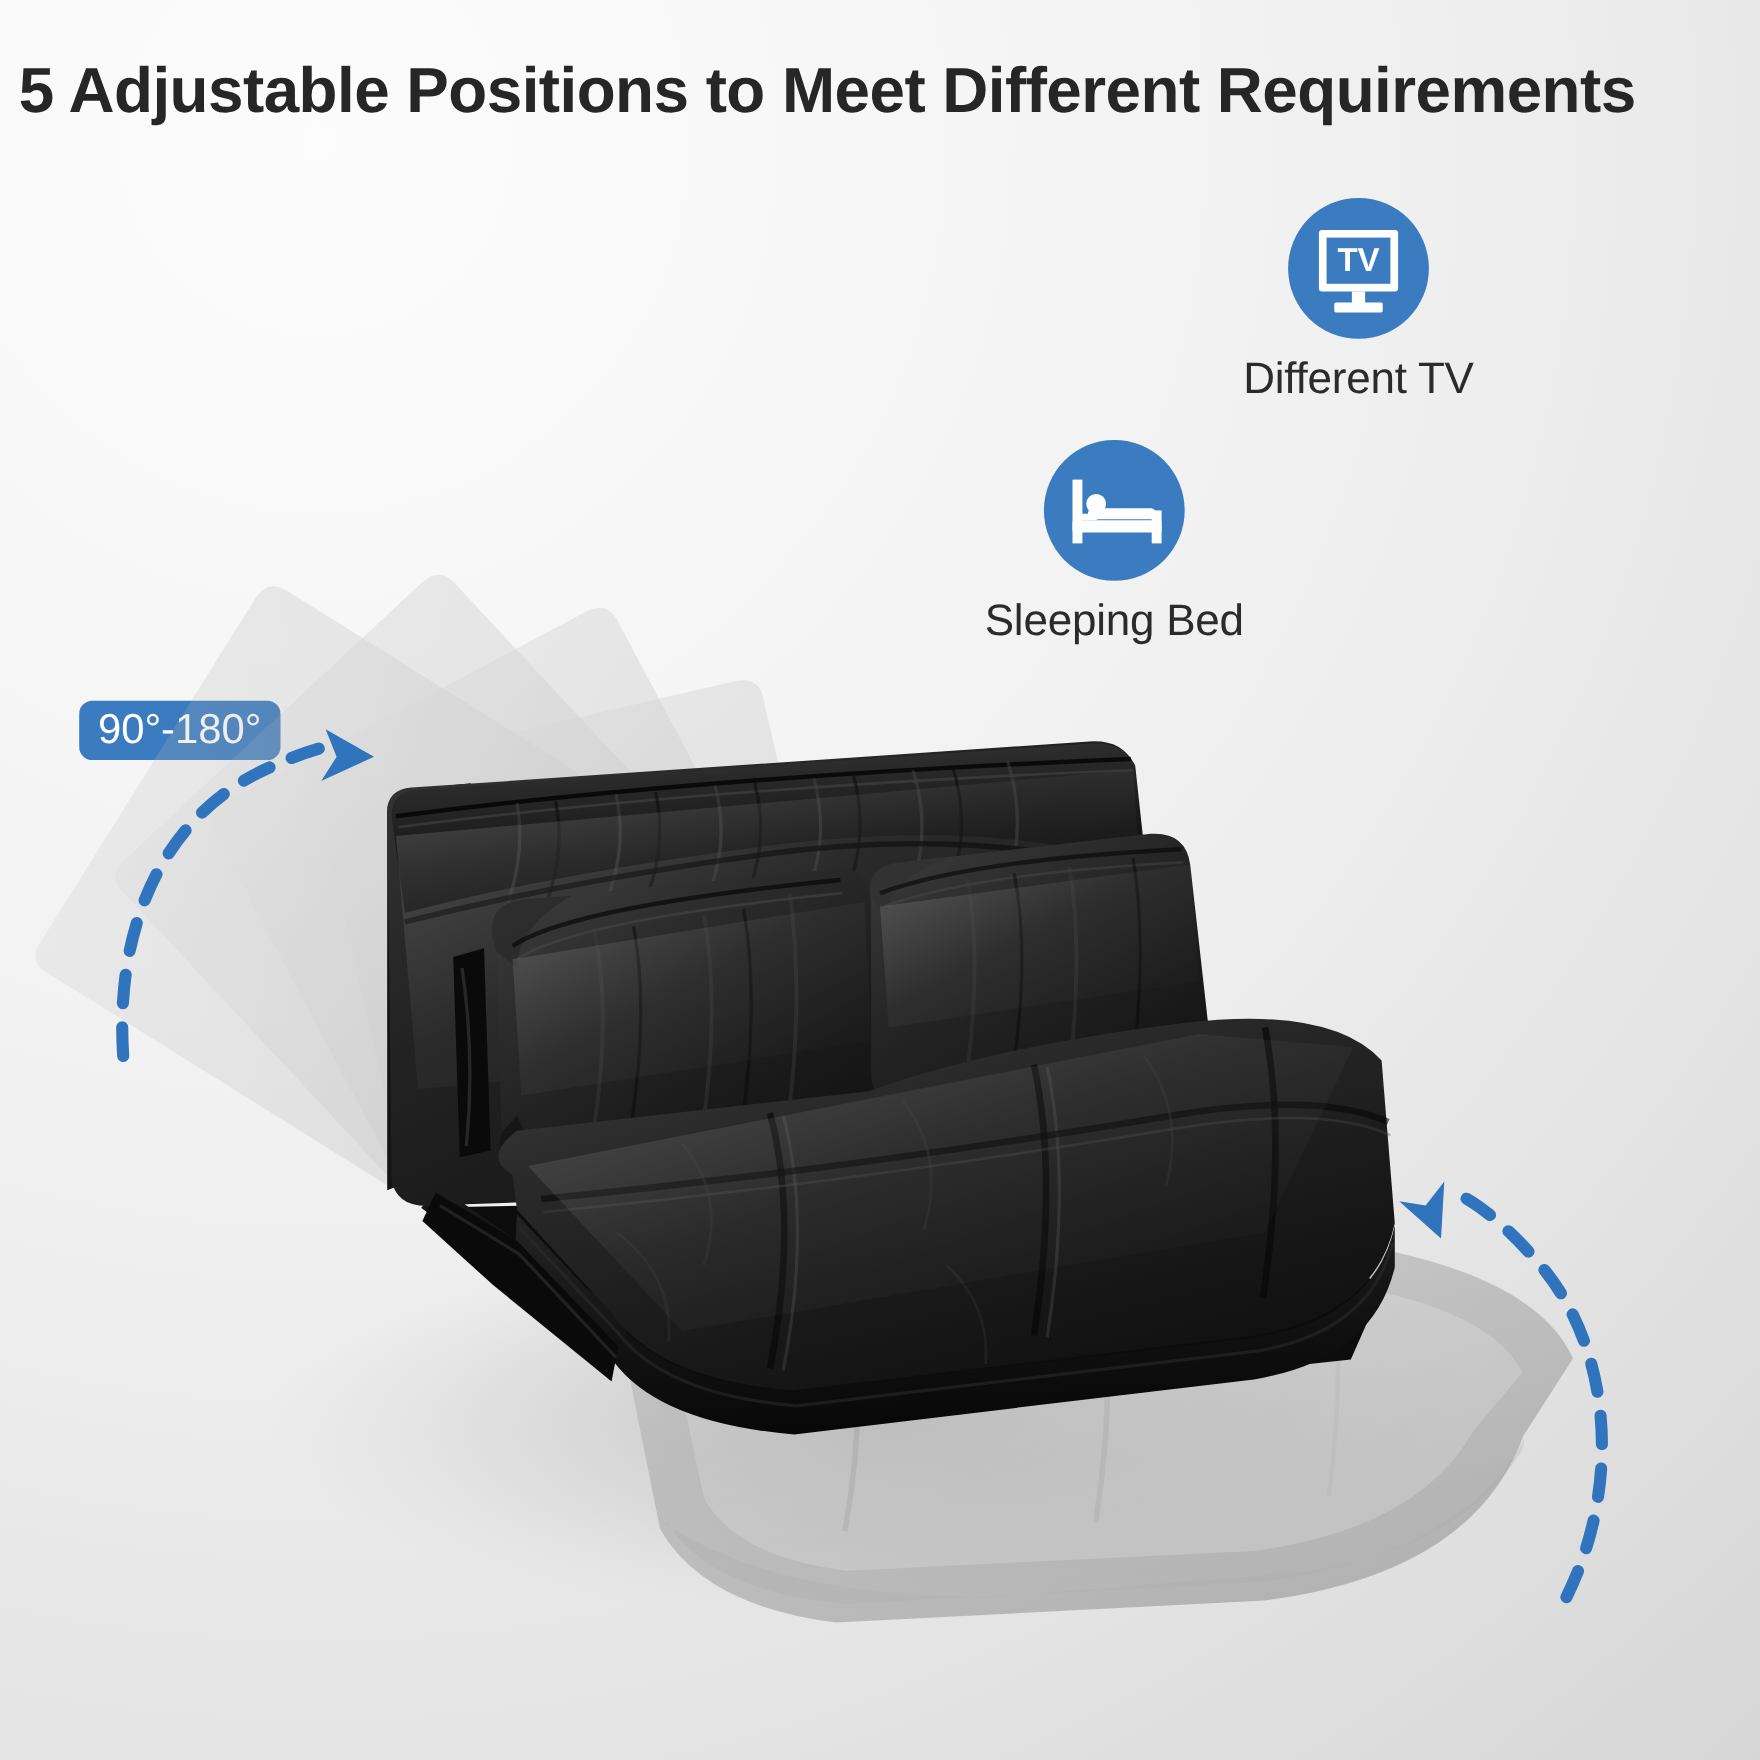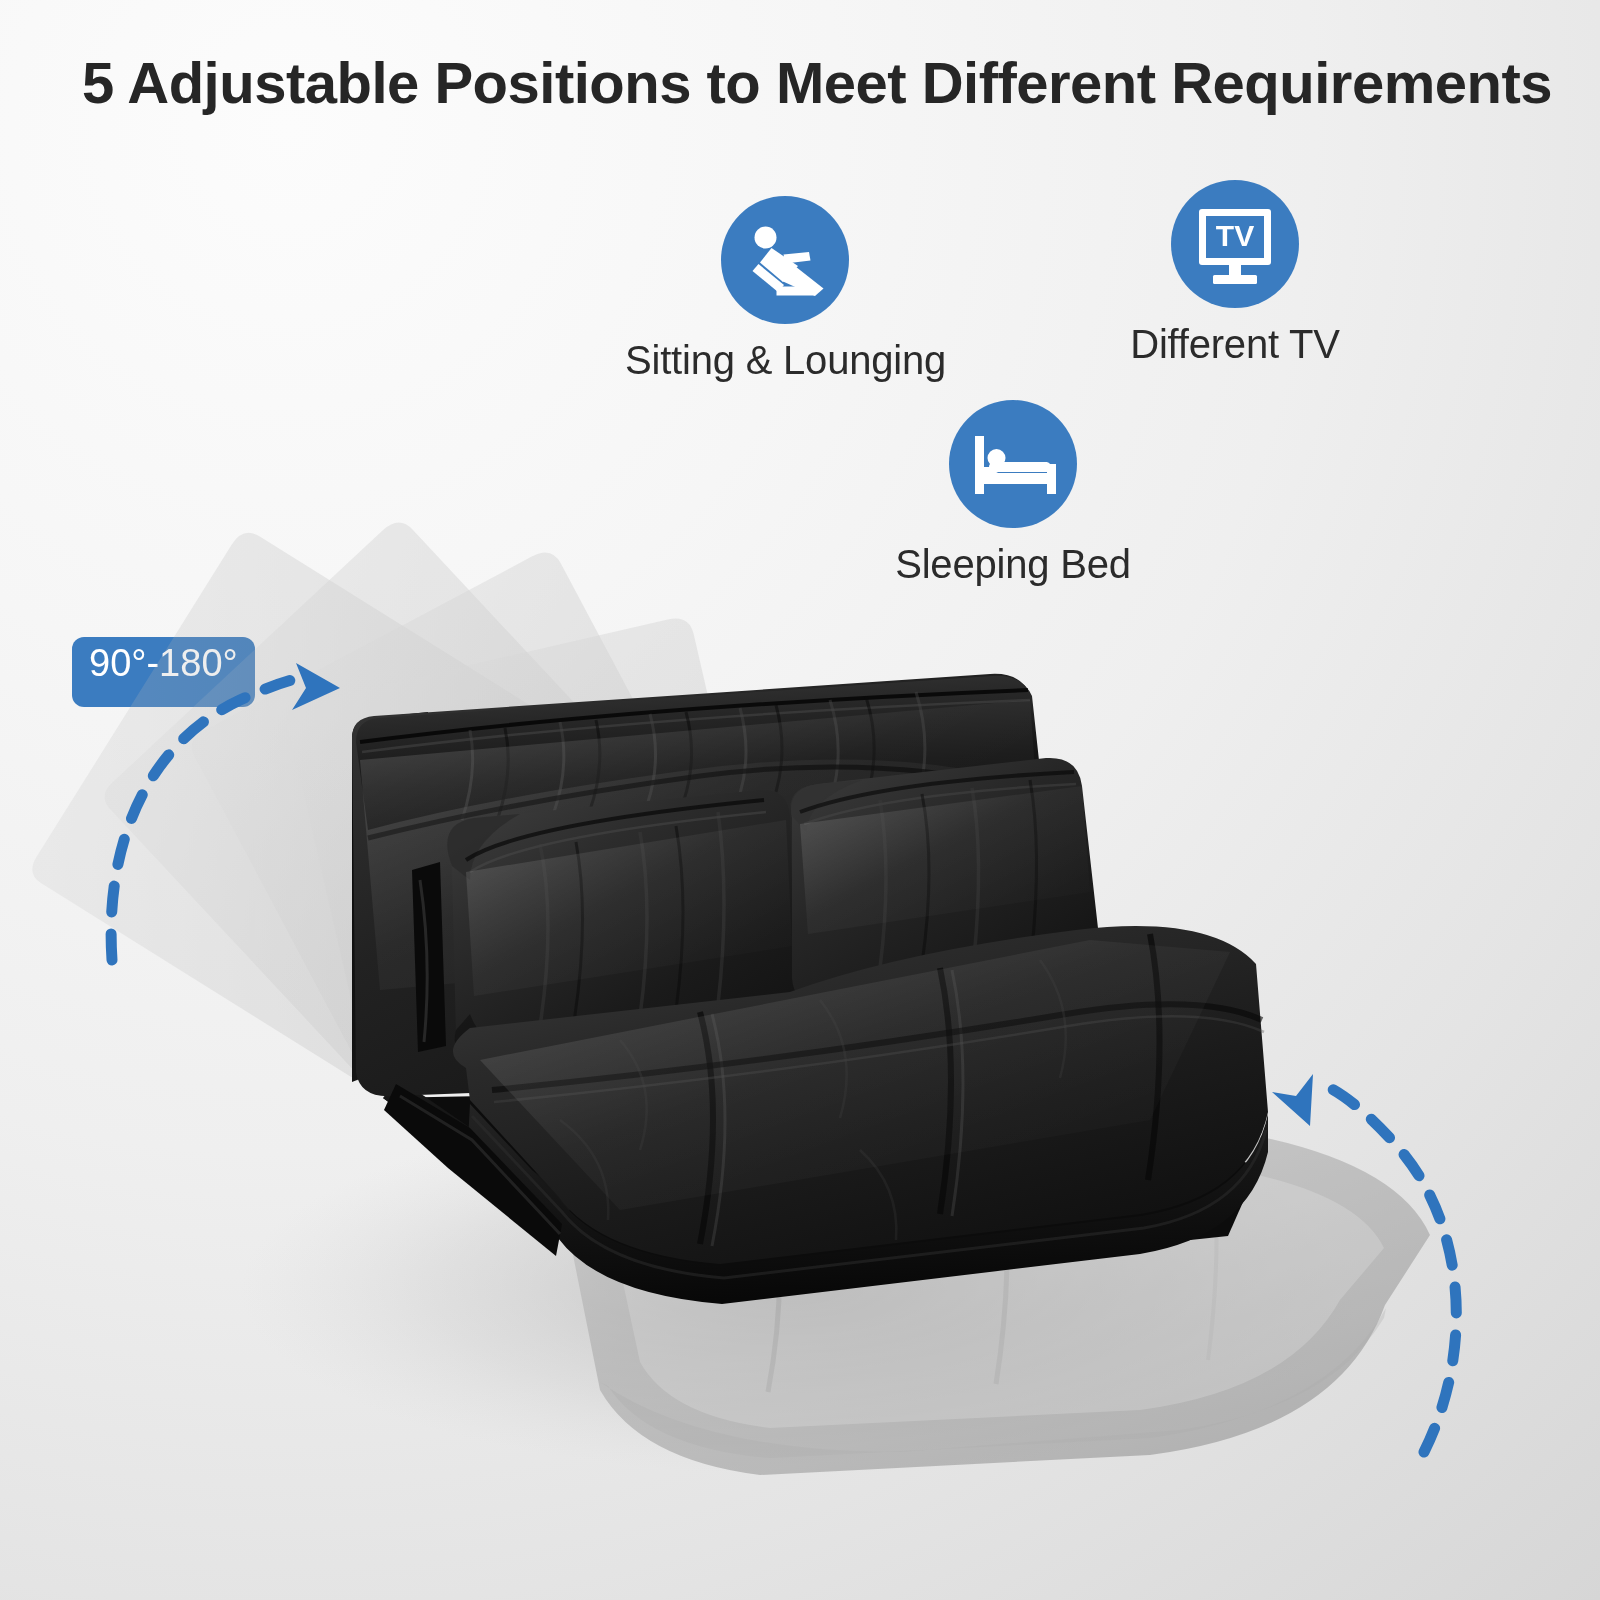--- a/index.html
+++ b/index.html
@@ -22,29 +22,28 @@
       radial-gradient(circle at 18% 8%, #fcfcfc 0%, #f6f6f6 28%, #efefef 52%, #e4e4e4 75%, #d6d6d6 100%);
     overflow: hidden;
   }
 
   
   #title {
     position: absolute;
     top: 52px;
     left: 0;
     width: 1504px;
-    text-align: right;
+    text-align: center;
     font-size: 58px;
     line-height: 1.08;
     font-weight: bold;
     color: #262626;
     letter-spacing: -0.5px;
     white-space: nowrap;
     font-stretch: condensed;
-    padding-left: 48px;
   }
 
   
   .feature {
     position: absolute;
     width: 320px;
     text-align: center;
   }
   .icon-circle {
     width: 128px;
@@ -81,21 +80,21 @@
   #feat-4 { left: 853px;  top: 400px; }
 
   
   #angle-badge {
     position: absolute;
     left: 72px;
     top: 637px;
     background: #3b7cc0;
     color: #ffffff;
     border-radius: 12px;
-    padding: 7px 17px 25px 17px;
+    padding: 7px 17px 9px 17px;
     font-size: 38px;
     line-height: 1;
     letter-spacing: 0px;
     white-space: nowrap;
     font-stretch: condensed;
   }
 
   
   #arrows {
     position: absolute;
@@ -114,38 +113,20 @@
   }
 </style>
 </head>
 <body>
 
 <div id="stage">
 
   <div id="title">5 Adjustable Positions to Meet Different Requirements</div>
 
 
-  <div class="feature" id="feat-1">
-    <div class="icon-circle">
-      <svg viewBox="0 0 128 128" xmlns="http://www.w3.org/2000/svg">
-        <circle fill="#ffffff" cx="44.5" cy="41.5" r="11"></circle>
-
-        <path fill="#ffffff" d="M50.5 52 L39 66.5 L62 86 L77 70 Z"></path>
-
-        <path fill="#ffffff" d="M62.5 58.5 L88 56 L89.5 64.5 L64.5 67.5 Z"></path>
-
-        <path fill="#ffffff" d="M37.5 68 L31.5 75 L57 96 L63 89 Z"></path>
-
-        <path fill="#ffffff" d="M61 85 L74.5 70.5 L102.5 92.5 L94 100 Z"></path>
-
-        <path fill="#ffffff" d="M55.5 90.5 L94 90.5 L94 99.5 L55.5 99.5 Z"></path>
-      </svg>
-    </div>
-    <div class="feature-label">Sitting &amp; Lounging</div>
-  </div>
 
   <div class="feature" id="feat-2">
     <div class="icon-circle">
       <svg viewBox="0 0 128 128" xmlns="http://www.w3.org/2000/svg">
 
         <rect x="28" y="29" width="72" height="56" rx="3" fill="#ffffff"></rect>
         <rect x="35" y="36" width="58" height="42" fill="#3b7cc0"></rect>
 
         <rect x="58" y="85" width="12" height="12" fill="#ffffff"></rect>
 

